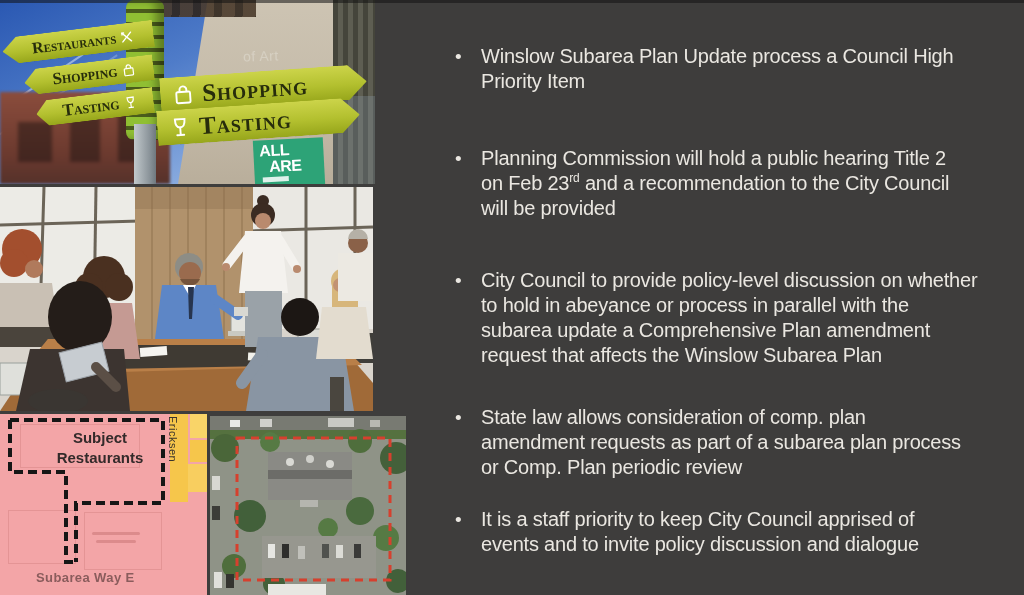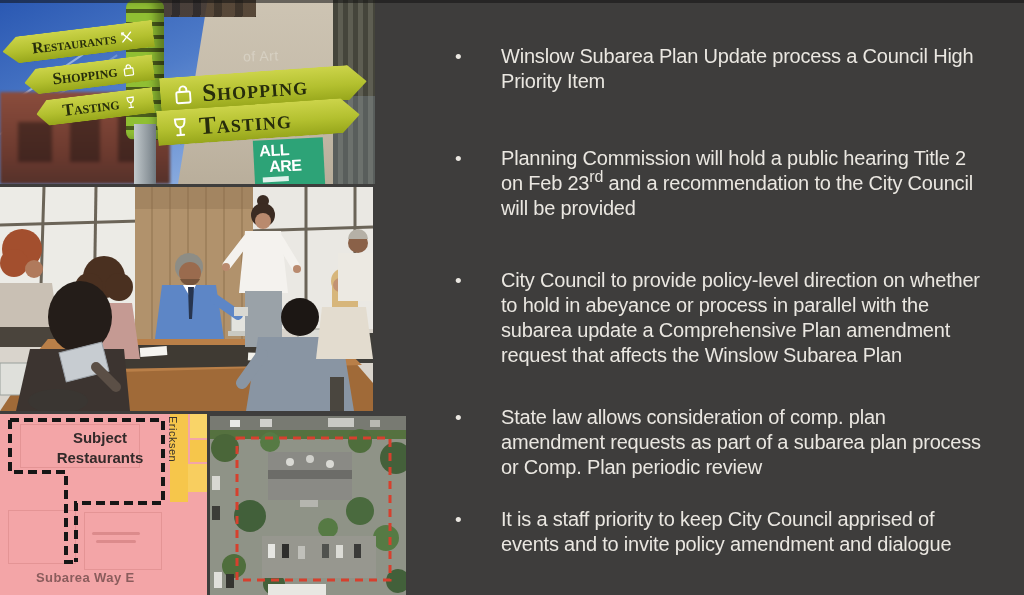--- a/index.html
+++ b/index.html
@@ -88,22 +88,22 @@
   .aerial { left:210px; top:416px; width:196px; height:179px; background:#8f9387; }
 
   
   .bullets { position:absolute; left:455px; top:44px; width:565px;
     margin:0; padding:0; list-style:none;
     color:#eae7e1; font-size:20px; line-height:25px; letter-spacing:-.2px; }
   .bullets li { display:flex; }
   .b1 { margin-bottom:52px; } .b2 { margin-bottom:47px; }
   .b3 { margin-bottom:37px; } .b4 { margin-bottom:27px; }
   .dot { flex:none; width:26px; font-size:19px; }
-  .btext { flex:1; white-space:pre-line;margin-left:20px; }
-  .sup { font-size:16px; vertical-align:super; line-height:0; }
+  .btext { flex:1; white-space:pre-line; }
+  .sup { font-size:12px; vertical-align:super; line-height:0; }
 </style>
 </head>
 <body>
 
 <div class="slide">
 
   <div class="photo photo-top">
     <div class="abs sky">
       <div class="abs contrail" style="left:-10px;top:52px;width:190px;"></div>
       <div class="abs contrail" style="left:-20px;top:96px;width:150px;opacity:.5;"></div>
@@ -367,32 +367,32 @@
 Priority Item</span>
     </li>
     <li class="b2">
       <span class="dot">•</span>
       <span class="btext"><span>Planning Commission will hold a public hearing Title 2
 on Feb 23</span><span class="sup">rd</span><span> and a recommendation to the City Council
 will be provided</span></span>
     </li>
     <li class="b3">
       <span class="dot">•</span>
-      <span class="btext">City Council to provide policy-level direction on whether
+      <span class="btext">City Council to provide policy-level discussion on whether
 to hold in abeyance or process in parallel with the
 subarea update a Comprehensive Plan amendment
 request that affects the Winslow Subarea Plan</span>
     </li>
     <li class="b4">
       <span class="dot">•</span>
       <span class="btext">State law allows consideration of comp. plan
 amendment requests as part of a subarea plan process
 or Comp. Plan periodic review</span>
     </li>
     <li class="b5">
       <span class="dot">•</span>
       <span class="btext">It is a staff priority to keep City Council apprised of
-events and to invite policy amendment and dialogue</span>
+events and to invite policy discussion and dialogue</span>
     </li>
   </ul>
 
   <div class="top-edge"></div>
 </div>
 
 </body></html>

